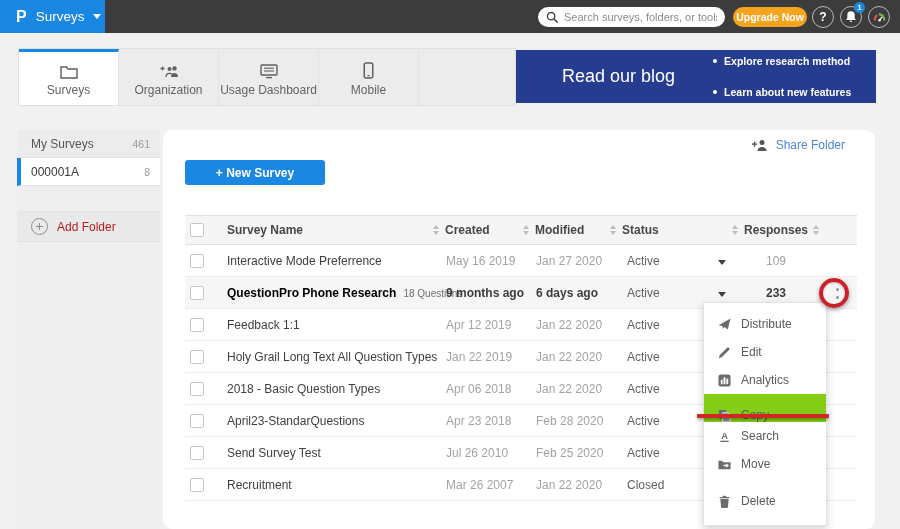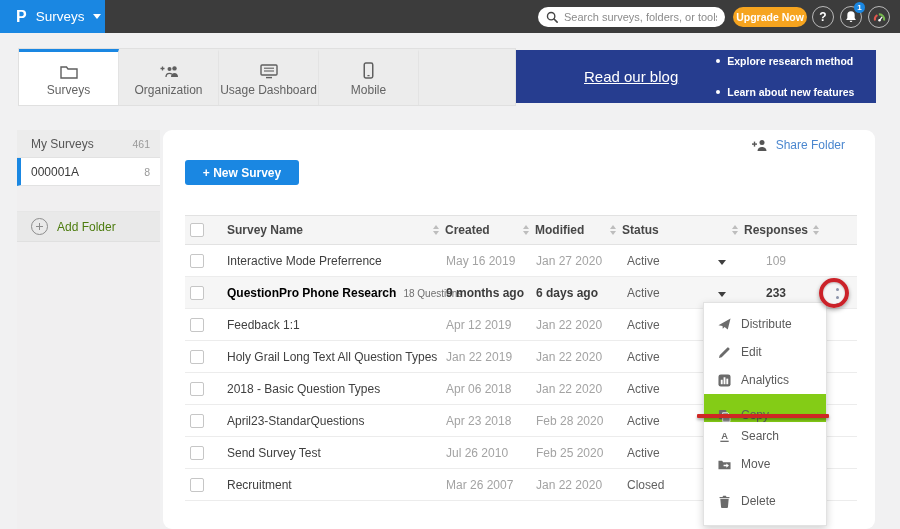--- a/index.html
+++ b/index.html
@@ -36,45 +36,45 @@
     border:1px solid #e0e0e0; display:flex; }
   .tab { width:100px; height:100%; border-top:3px solid transparent; border-right:1px solid #e3e3e3;
     display:flex; flex-direction:column; align-items:center; justify-content:center; gap:4px;
     cursor:pointer; color:#636363; font-size:12px; }
   .tab.active { background:#fff; border-top-color:#1a87e2; }
   .tab .ticon { height:18px; display:flex; align-items:flex-end; }
 
   
   #banner { position:absolute; left:516px; top:50px; width:360px; height:53px; background:#263d8f;
     display:flex; align-items:center; cursor:pointer; }
-  #banner .btitle { color:#fff; font-size:15px; margin-left:68px;text-decoration:underline; }
+  #banner .btitle { color:#fff; font-size:18px; margin-left:46px; }
   #banner .bullets { margin-left:38px; display:flex; flex-direction:column; gap:19px; }
   #banner .bullet { color:#fff; font-size:10.5px; font-weight:bold; display:flex; align-items:center; gap:7px; }
   #banner .dot { width:4px; height:4px; border-radius:50%; background:#fff; flex:none; }
 
   
   #sidebar { position:absolute; left:17px; top:130px; width:143px; height:399px; background:#f0eff0; }
   .side-item { height:28px; display:flex; align-items:center; justify-content:space-between;
     padding:0 10px 0 14px; font-size:12px; color:#555; border-bottom:1px solid #e2e2e2; cursor:pointer;
     background:#ececec; }
   .side-item.selected { background:#fff; border-left:4px solid #1a87e2; padding-left:10px; color:#3a3a3a; }
   .side-item .count { font-size:10.5px; color:#9a9a9a; }
   #side-gap { height:26px; background:#f0eff0; border-bottom:1px solid #e6e6e6; }
   #add-folder { height:30px; background:#e9e9e9; display:flex; align-items:center; gap:9px;
-    padding-left:14px; font-size:12px; color:#4d7c0f; border-bottom:1px solid #e0e0e0; cursor:pointer; }
+    padding-left:14px; font-size:12px; color:#b91c1c; border-bottom:1px solid #e0e0e0; cursor:pointer; }
   .plus-circle { width:17px; height:17px; border:1.4px solid #8d8d8d; border-radius:50%; position:relative; flex:none; }
   .plus-circle::before, .plus-circle::after { content:""; position:absolute; background:#8d8d8d; }
   .plus-circle::before { left:3.5px; top:6.6px; width:7.5px; height:1.3px; }
   .plus-circle::after { left:6.6px; top:3.5px; width:1.3px; height:7.5px; }
 
   
   #main-card { position:absolute; left:163px; top:130px; width:712px; height:399px; background:#fff;border-radius:9px; }
   #share-folder { position:absolute; right:30px; top:8px; display:flex; align-items:center; gap:7px;
     font-size:12px; color:#4b87cf; cursor:pointer; }
-  #new-survey { position:absolute; left:22px; top:30px; width:114px; height:25px; background:#1a87e2;
+  #new-survey { position:absolute; left:22px; top:30px; width:140px; height:25px; background:#1a87e2;
     border:none; border-radius:3px; color:#fff; font-size:12px; font-weight:bold; cursor:pointer;
     font-family:"Liberation Sans", sans-serif; }
 
   
   #table { position:absolute; left:22px; top:85px; width:672px; }
   .tr { display:grid; grid-template-columns:42px 219px 90px 87px 78px 41px 68px 47px;
     align-items:center; height:32px; border-bottom:1px solid #ececec; font-size:12px; background:#fff; }
   #thead { height:30px; background:#f5f5f5; border-top:1px solid #e2e2e2; border-bottom:1px solid #e2e2e2;
     font-weight:bold; color:#474747; }
   .td { overflow:visible; white-space:nowrap; }

